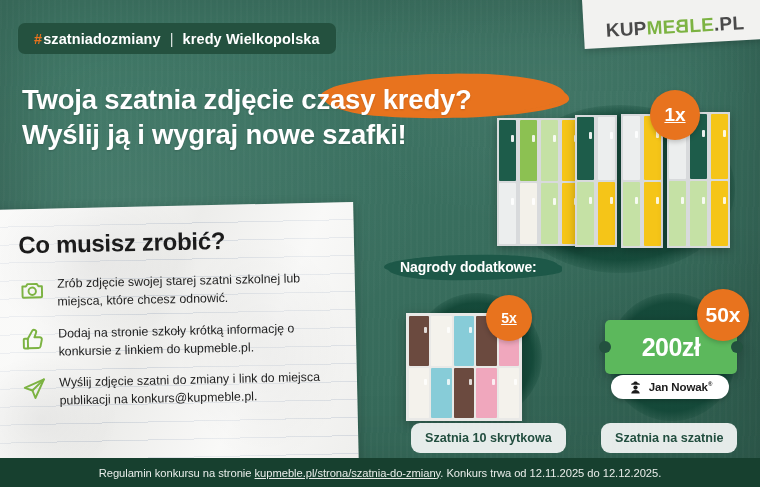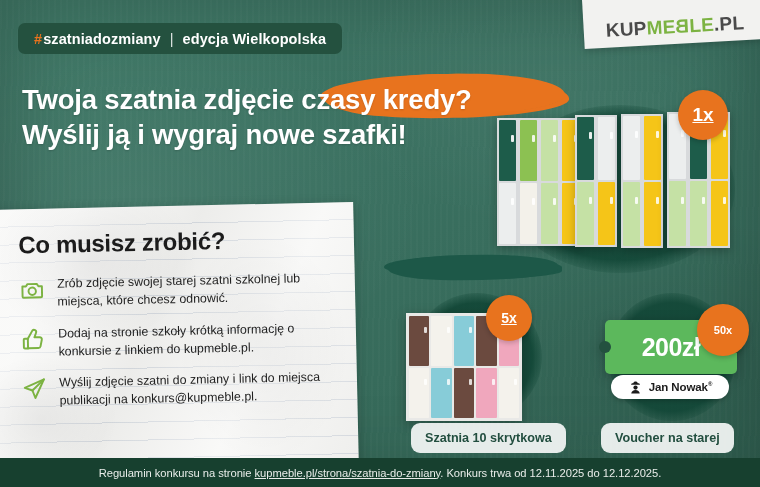--- a/index.html
+++ b/index.html
@@ -72,23 +72,23 @@
   .bank{position:absolute;display:flex;filter:drop-shadow(0 3px 5px rgba(0,0,0,.25));}
   .col{width:21px;background:#d8dadc;padding:2px;box-sizing:border-box;display:flex;flex-direction:column;gap:2px;}
   .door{flex:1;position:relative;border-radius:1px;}
   .door::after{content:"";position:absolute;right:2px;top:24%;width:3px;height:7px;background:rgba(255,255,255,.85);border-radius:1px;}
   .door.dk::after{background:rgba(255,255,255,.9);}
 
   .mp-label{position:absolute;left:380px;top:176px;width:184px;padding:9px 13px;box-sizing:border-box;
     background:rgba(255,255,255,.88);border-radius:9px;color:#224e3f;font-size:12.6px;font-weight:700;line-height:1.38;}
   .badge{position:absolute;border-radius:50%;background:#e8731e;color:#fff;display:flex;align-items:center;
     justify-content:center;font-weight:700;box-shadow:0 2px 5px rgba(0,0,0,.2);}
-  .badge-1x{left:678px;top:90px;width:50px;height:50px;font-size:19px;text-decoration:underline;}
+  .badge-1x{left:650px;top:90px;width:50px;height:50px;font-size:19px;text-decoration:underline;}
   .badge-5x{left:486px;top:295px;width:46px;height:46px;font-size:14px;text-decoration:underline;}
-  .badge-50x{left:697px;top:304px;width:52px;height:52px;font-size:11px;}
+  .badge-50x{left:697px;top:289px;width:52px;height:52px;font-size:21px;}
 
   
   .nd-brush{position:absolute;left:388px;top:255px;width:170px;height:25px;background:#1d5848;
     border-radius:50% 48% 52% 46% / 60% 52% 48% 55%;transform:rotate(-.6deg);
     box-shadow:7px 2px 0 -3px #1d5848,-7px -2px 0 -3px #1d5848;}
   .nd-text{position:absolute;left:400px;top:259px;color:#fff;font-size:14px;font-weight:700;letter-spacing:-.1px;}
 
   
   .sp-shadow{position:absolute;left:412px;top:293px;width:130px;height:128px;border-radius:50%;
     background:radial-gradient(ellipse at 50% 50%, rgba(17,70,54,.88) 0 60%, rgba(17,70,54,0) 75%);}
@@ -134,21 +134,21 @@
 
   <div class="logo-card"></div>
   <div class="logo-text">
     <span>KUP</span><span class="g">M</span><span class="g">E</span><span class="rev">B</span><span class="g">LE</span><span>.PL</span>
   </div>
 
   <div class="hashtag">
     <span class="hash">#</span>
       <span>szatniadozmiany</span>
     <span class="sep">|</span>
-    <span>edycja Wielkopolska</span>
+    <span>kredy Wielkopolska</span>
   </div>
 
   <div class="headline">
     <div class="hl-line">
       <div class="brush"></div>
       <span>Twoja szatnia zdjęcie </span><span>czasy kredy?</span>
     </div>
     <div class="hl-line">
       <span>Wyślij ją i wygraj nowe szafki!</span>
     </div>
@@ -244,20 +244,21 @@
       <div class="col">
           <div class="door" style="background:#f5c518;"></div>
           <div class="door" style="background:#f5c518;"></div>
         </div>
     </div>
   </div>
 
   <div class="badge badge-1x">1x</div>
 
   <div class="nd-brush"></div>
+  <div class="nd-text">Nagrody dodatkowe:</div>
 
   <div class="sp-shadow"></div>
   <div class="lockers-small">
     <div class="scol">
         <div class="sdoor" style="background:#6b4a3f;"></div>
         <div class="sdoor" style="background:#f4f2ec;"></div>
       </div>
     <div class="scol">
         <div class="sdoor" style="background:#f4f2ec;"></div>
         <div class="sdoor" style="background:#87ccd8;"></div>
@@ -286,20 +287,20 @@
     <span class="jn-ic">
       <svg viewBox="0 0 24 24" fill="currentColor">
         <path d="M5 7.5h14c0-1.2-1-2.2-2.2-2.2h-1.1C15.2 3.6 13.7 2.5 12 2.5S8.8 3.6 8.3 5.3H7.2C6 5.3 5 6.3 5 7.5z"></path>
         <circle cx="12" cy="12" r="3.4"></circle>
         <path d="M5.2 21.5c.4-3.3 3.3-5.6 6.8-5.6s6.4 2.3 6.8 5.6H5.2z"></path>
       </svg>
     </span>
     <span class="jn-tx"><span>Jan Nowak</span><sup>®</sup></span>
   </div>
   <div class="badge badge-50x">50x</div>
-  <div class="pill pill-voucher">Voucher na starej</div>
+  <div class="pill pill-voucher">Szatnia na szatnie</div>
 
   <div class="footer">
     <div class="footer-tx">
       <span>Regulamin konkursu na stronie </span><u>kupmeble.pl/strona/szatnia-do-zmiany</u><span>. Konkurs trwa od 12.11.2025 do 12.12.2025.</span>
     </div>
   </div>
 </div>
 
 </body></html>

